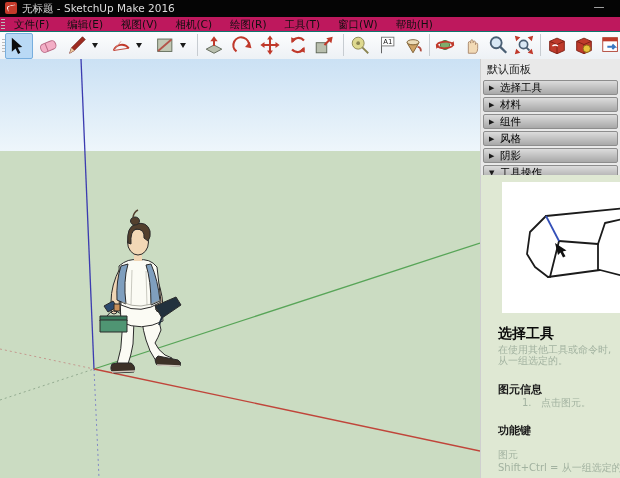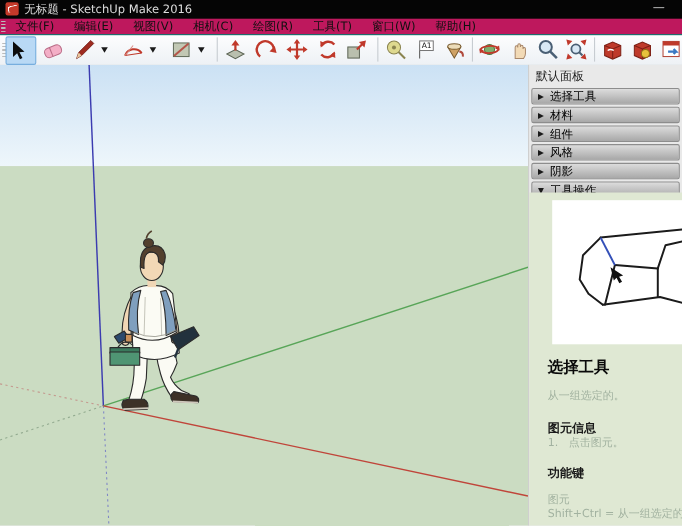--- a/index.html
+++ b/index.html
@@ -41,21 +41,21 @@
   .sec{height:13px;margin:1px 2px 2px 2px;border:1px solid #8d8d8d;border-radius:2px;
     background:linear-gradient(#dcdcdc,#a8a8a8);display:flex;align-items:center;padding-left:5px;cursor:default;}
   .sec .arr{font-size:7px;color:#1a1a1a;width:11px;}
   .sec .lbl{font-size:10.5px;color:#000;}
 
   .instructor{position:absolute;left:0;top:116px;width:140px;height:303px;background:#dfe8d3;overflow:hidden;}
   .ibox{position:absolute;left:21px;top:7px;width:125px;height:131px;background:#fff;}
   .iheading{position:absolute;left:17px;top:150px;font-size:14px;font-weight:bold;color:#0a0a0a;white-space:nowrap;}
   .itext{position:absolute;left:17px;font-size:10px;color:#a2b2a0;white-space:nowrap;line-height:11px;}
   .isub{position:absolute;left:17px;font-size:11px;font-weight:bold;color:#1a1a1a;white-space:nowrap;}
-  .pre{white-space:pre;}
+  .pre{white-space:pre;margin-left:24px;}
 </style>
 </head>
 <body>
 
 <div id="app">
 
   <div class="titlebar">
     <div class="su-logo"></div>
     <div class="win-title">无标题 - SketchUp Make 2016</div>
     <div class="win-min">—</div>
@@ -339,20 +339,21 @@
             <path d="M57,59 L96,62"></path>
             <path d="M96,62 L96,88"></path>
             <path d="M96,62 L103,41 L125,36"></path>
           </g>
           <path d="M44,34 L57,59" stroke="#3450b8" stroke-width="1.8" fill="none"></path>
           <path d="M53,61 L56,73 L58.5,70.5 L61,75.5 L63.5,74.2 L60.8,69.5 L64.5,68.5 Z" fill="#111"></path>
         </svg>
       </div>
 
       <div class="iheading">选择工具</div>
+      <div class="itext" style="top:169px">在使用其他工具或命令时,</div>
       <div class="itext" style="top:180px">从一组选定的。</div>
 
       <div class="isub" style="top:207px">图元信息</div>
       <div class="itext pre" style="top:222px">1.   点击图元。</div>
 
       <div class="isub" style="top:248px">功能键</div>
       <div class="itext" style="top:274px">图元</div>
       <div class="itext" style="top:287px">Shift+Ctrl = 从一组选定的</div>
     </div>
   </div>

